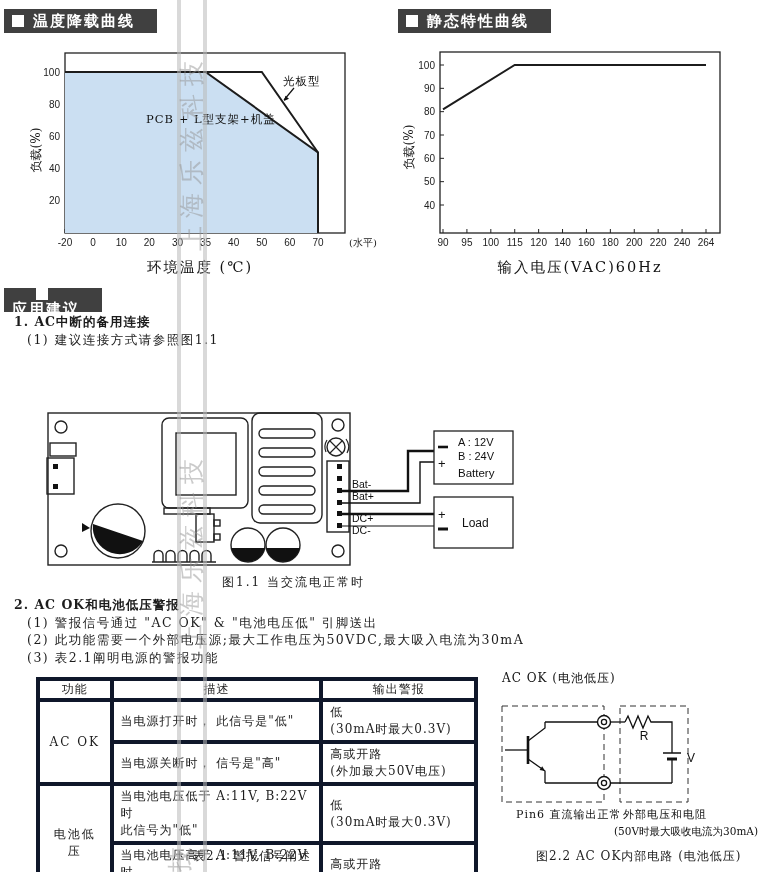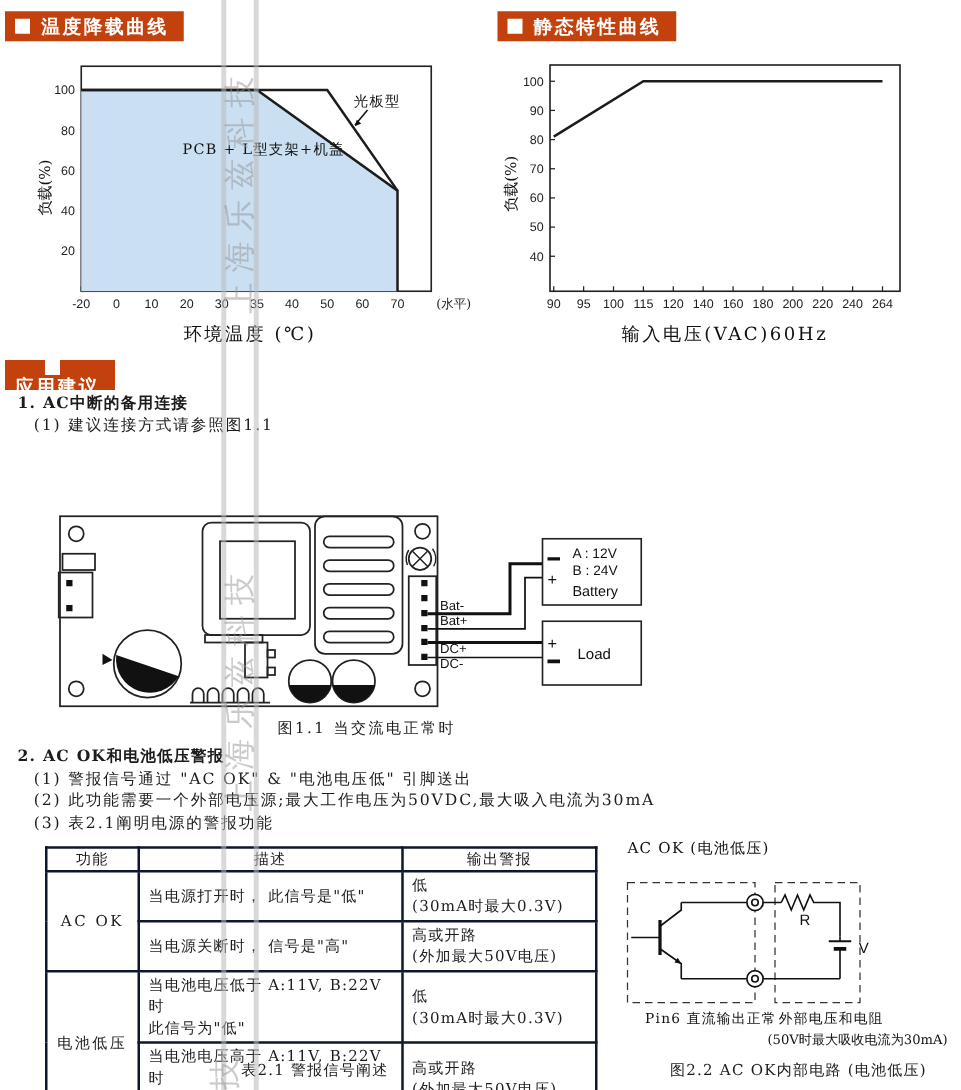--- a/index.html
+++ b/index.html
@@ -1,33 +1,33 @@
 <!DOCTYPE html>
 <html><head>
 <meta charset="utf-8">
 <style>
   html,body{margin:0;padding:0;}
   body{width:769px;height:872px;background:#fff;font-family:"Liberation Sans",sans-serif;}
   #page{position:relative;width:769px;height:872px;background:#ffffff;overflow:hidden;}
   .cjk{font-family:"DejaVu Serif","Liberation Serif",serif;}
   svg{font-family:"Liberation Sans",sans-serif;}
-  .badge{position:absolute;display:inline-flex;align-items:center;height:24px;padding:0 12px 0 8px;
-         background:#c2410c;color:#fff;font-weight:bold;font-size:15px;letter-spacing:2px;
+  .badge{position:absolute;display:inline-flex;align-items:center;height:24px;padding:0 22px 0 8px;
+         background:#404040;color:#fff;font-weight:bold;font-size:15px;letter-spacing:2px;
          font-family:"DejaVu Serif","Liberation Serif",serif;z-index:3;}
   .badge .sq{width:12px;height:12px;background:#fff;margin-right:9px;flex:0 0 auto;}
   .notes{position:absolute;font-size:12.5px;color:#1c1c1c;line-height:17.5px;letter-spacing:1.5px;
          font-family:"DejaVu Serif","Liberation Serif",serif;z-index:2;}
   .n-title{font-weight:bold;letter-spacing:1px;}
   .n-l1{margin-left:13px;}
   .n-l2{margin-left:27px;}
   .figcap{position:absolute;font-size:12px;color:#1c1c1c;letter-spacing:2px;z-index:2;
           font-family:"DejaVu Serif","Liberation Serif",serif;}
   table.alarm{position:absolute;left:36px;top:677px;width:442px;border-collapse:collapse;z-index:2;
           font-family:"DejaVu Serif","Liberation Serif",serif;}
-  table.alarm th, table.alarm td{border:2px solid #0f172a;font-size:12px;color:#1c1c1c;
+  table.alarm th, table.alarm td{border:4px solid #0f172a;font-size:12px;color:#1c1c1c;
           letter-spacing:1px;white-space:pre-line;}
   table.alarm th{font-weight:normal;height:16px;padding:0 4px;text-align:center;}
   table.alarm td{padding:2px 7px;vertical-align:middle;}
   table.alarm td.func{text-align:center;letter-spacing:2px;}
   table.alarm tr.datarow{height:38px;}
   .wm-bar{position:absolute;top:0;height:872px;width:4px;background:rgba(186,186,186,0.55);
           z-index:20;pointer-events:none;}
   .wm-text{position:absolute;width:200px;height:30px;transform:rotate(-90deg);z-index:20;
           pointer-events:none;color:rgba(150,150,150,0.50);font-size:25px;letter-spacing:8px;
           font-family:"DejaVu Serif","Liberation Serif",serif;text-align:center;white-space:nowrap;}

